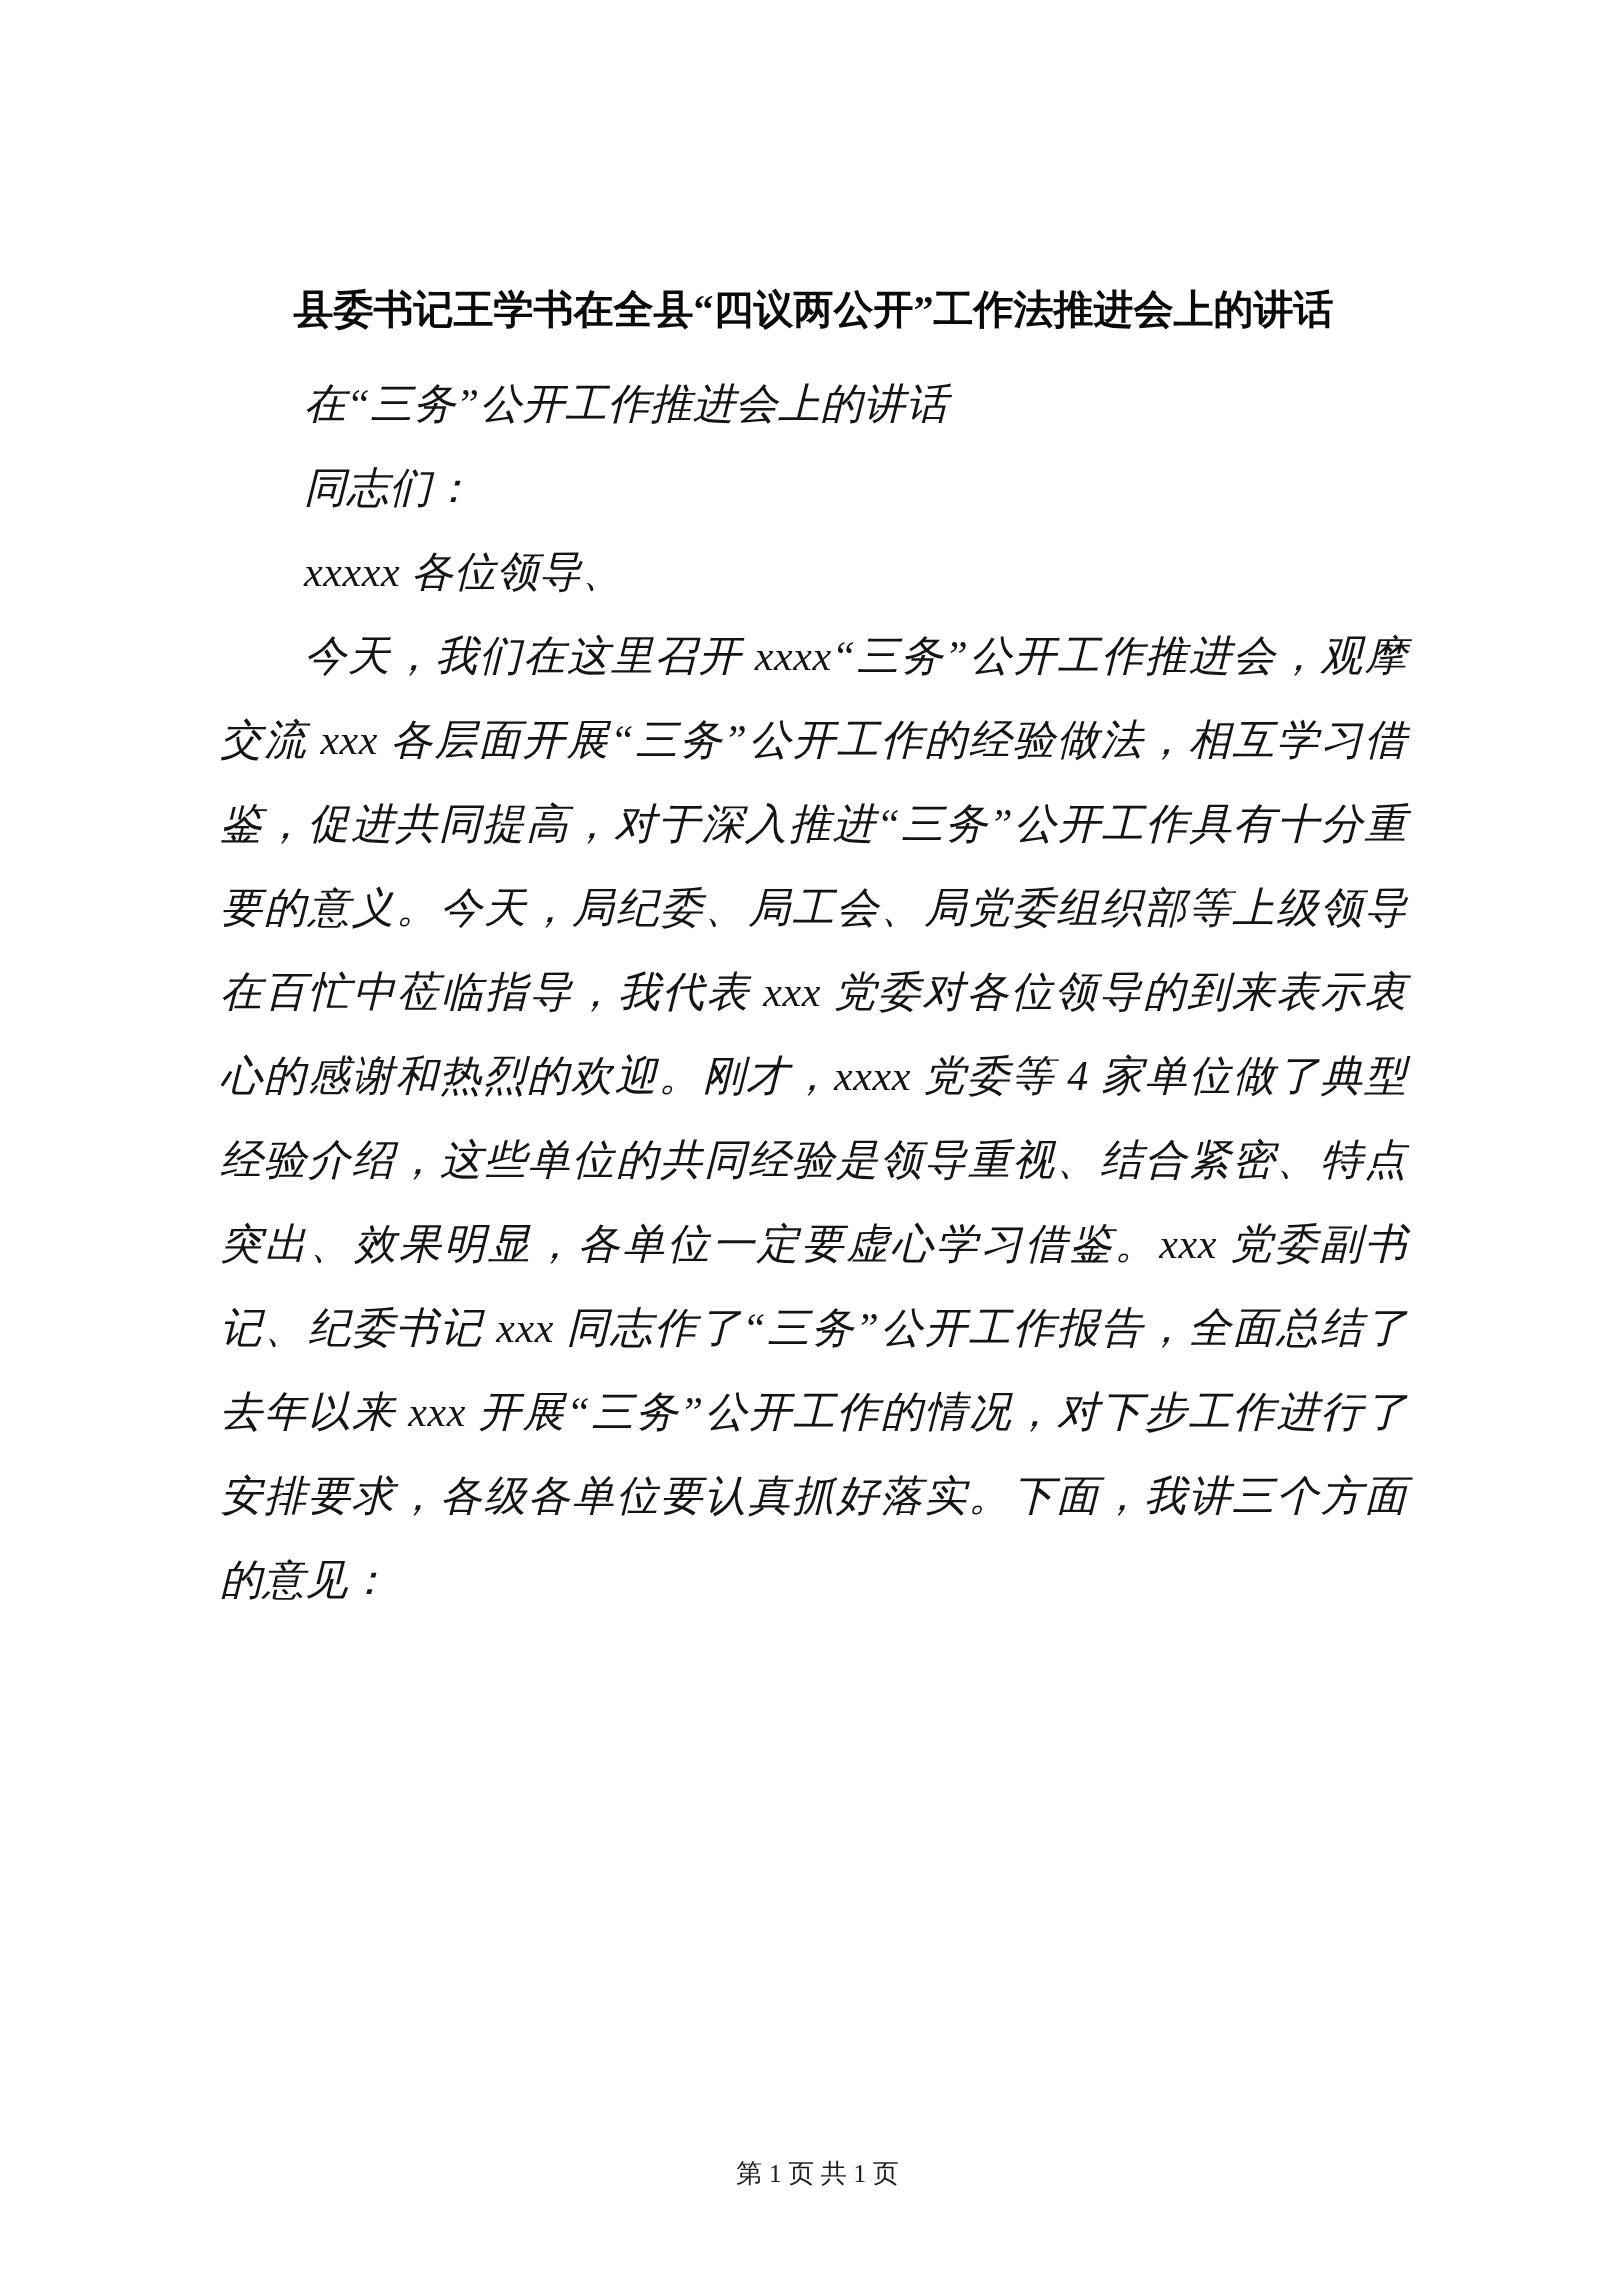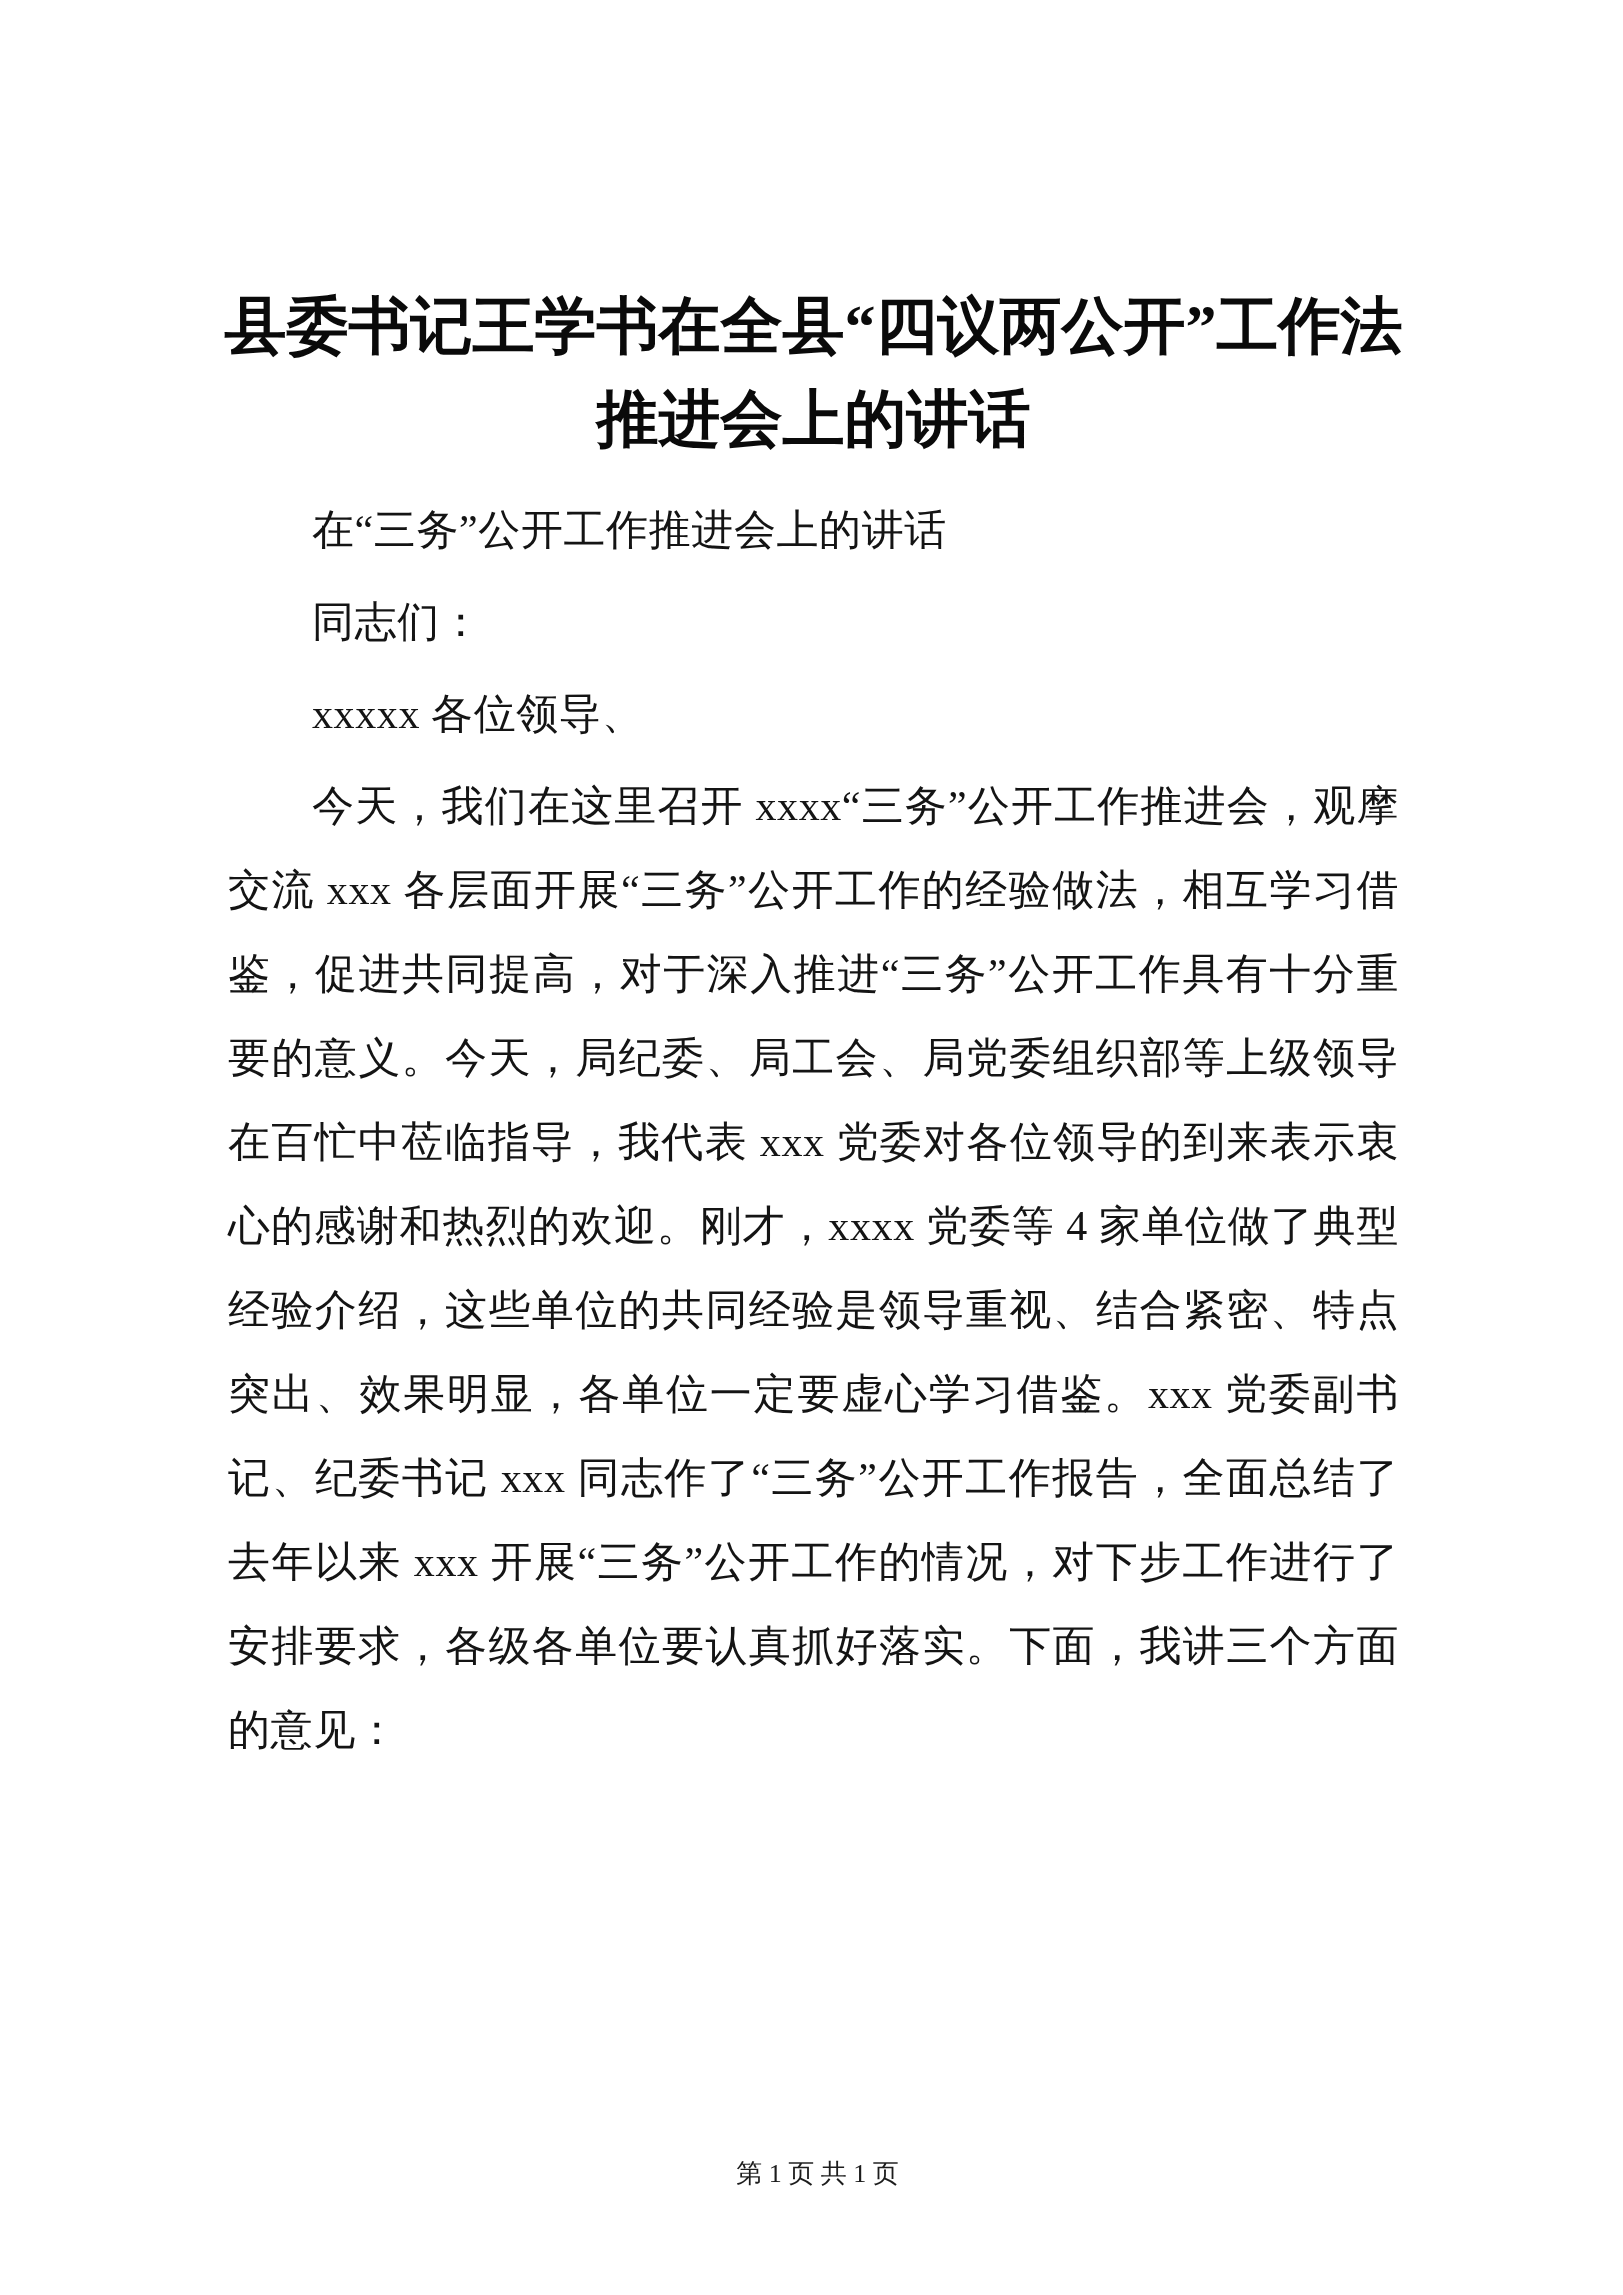--- a/index.html
+++ b/index.html
@@ -12,34 +12,35 @@
     width: 1623px;
     height: 2295px;
     background: #ffffff;
     box-sizing: border-box;
     padding: 280px 216px 0 220px;
     font-family: "Liberation Serif", "DejaVu Serif", serif;
     color: #141414;
     overflow: hidden;
   }
   .doc-title {
-    font-size: 62px;
+    font-size: 40px;
     font-weight: bold;
     text-align: center;
     line-height: 1.5;
     margin: 0 0 22.4px 0;
     color: #0a0a0a;
   }
   .doc-body p {
-    margin: 8px;
+    margin: 0;
     font-size: 42px;
     line-height: 84px;
     text-align: justify;
     text-indent: 2em;
     letter-spacing: 0.6px;
+    font-style: italic;
   }
   .page-footer {
     position: absolute;
     left: 12px;
     right: 0;
     bottom: 104px;
     text-align: center;
     font-size: 26px;
     color: #1c1c1c;
   }

